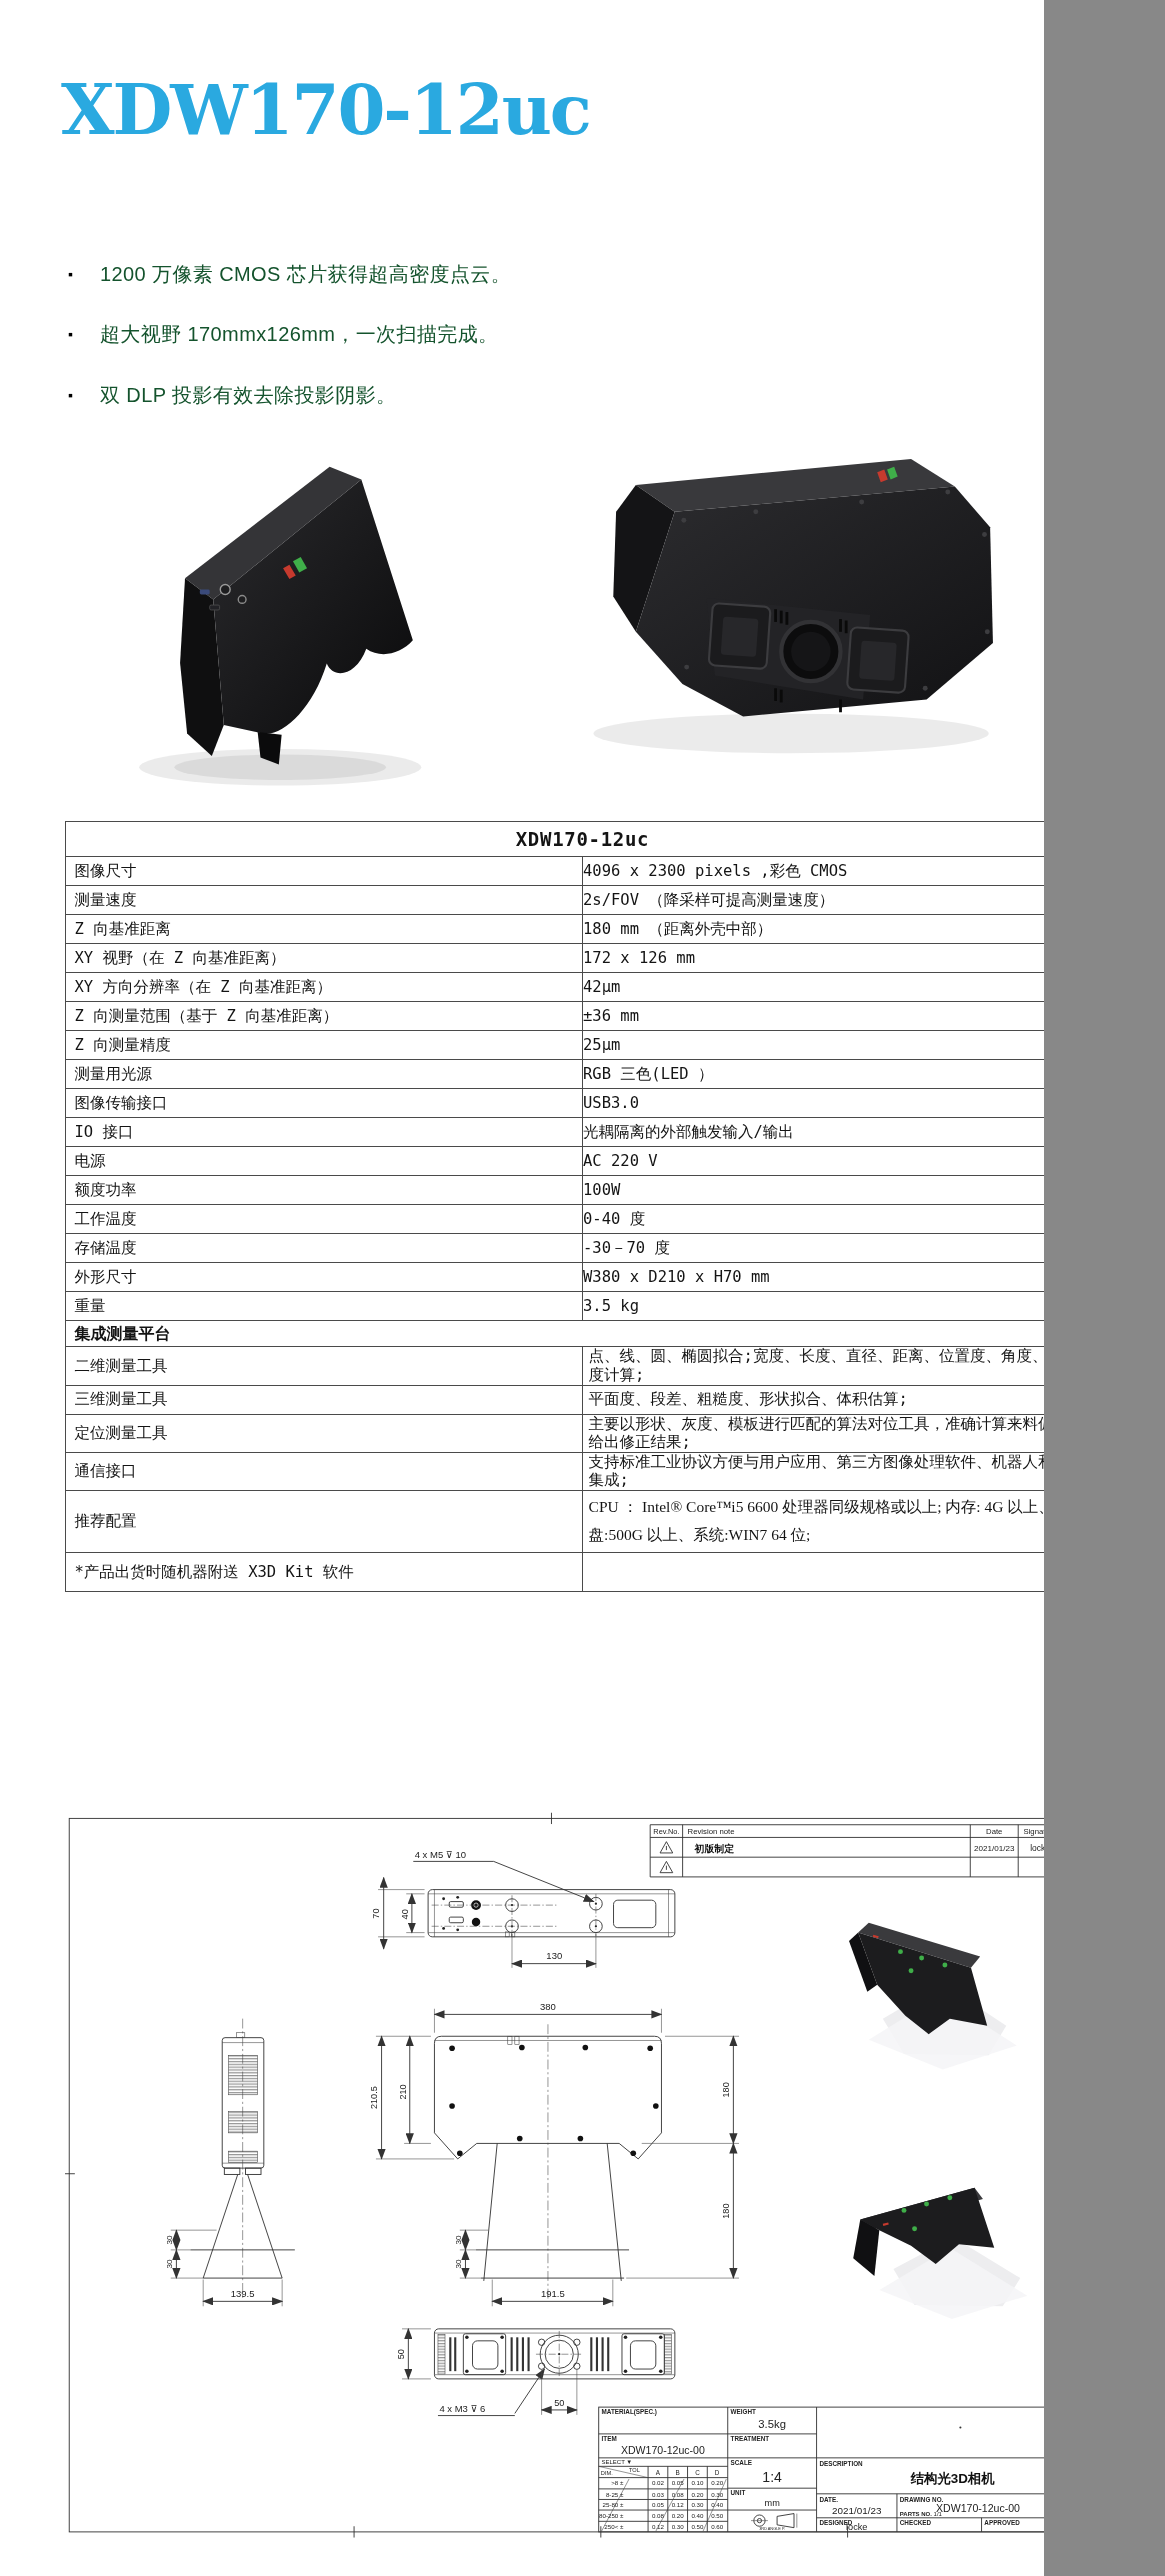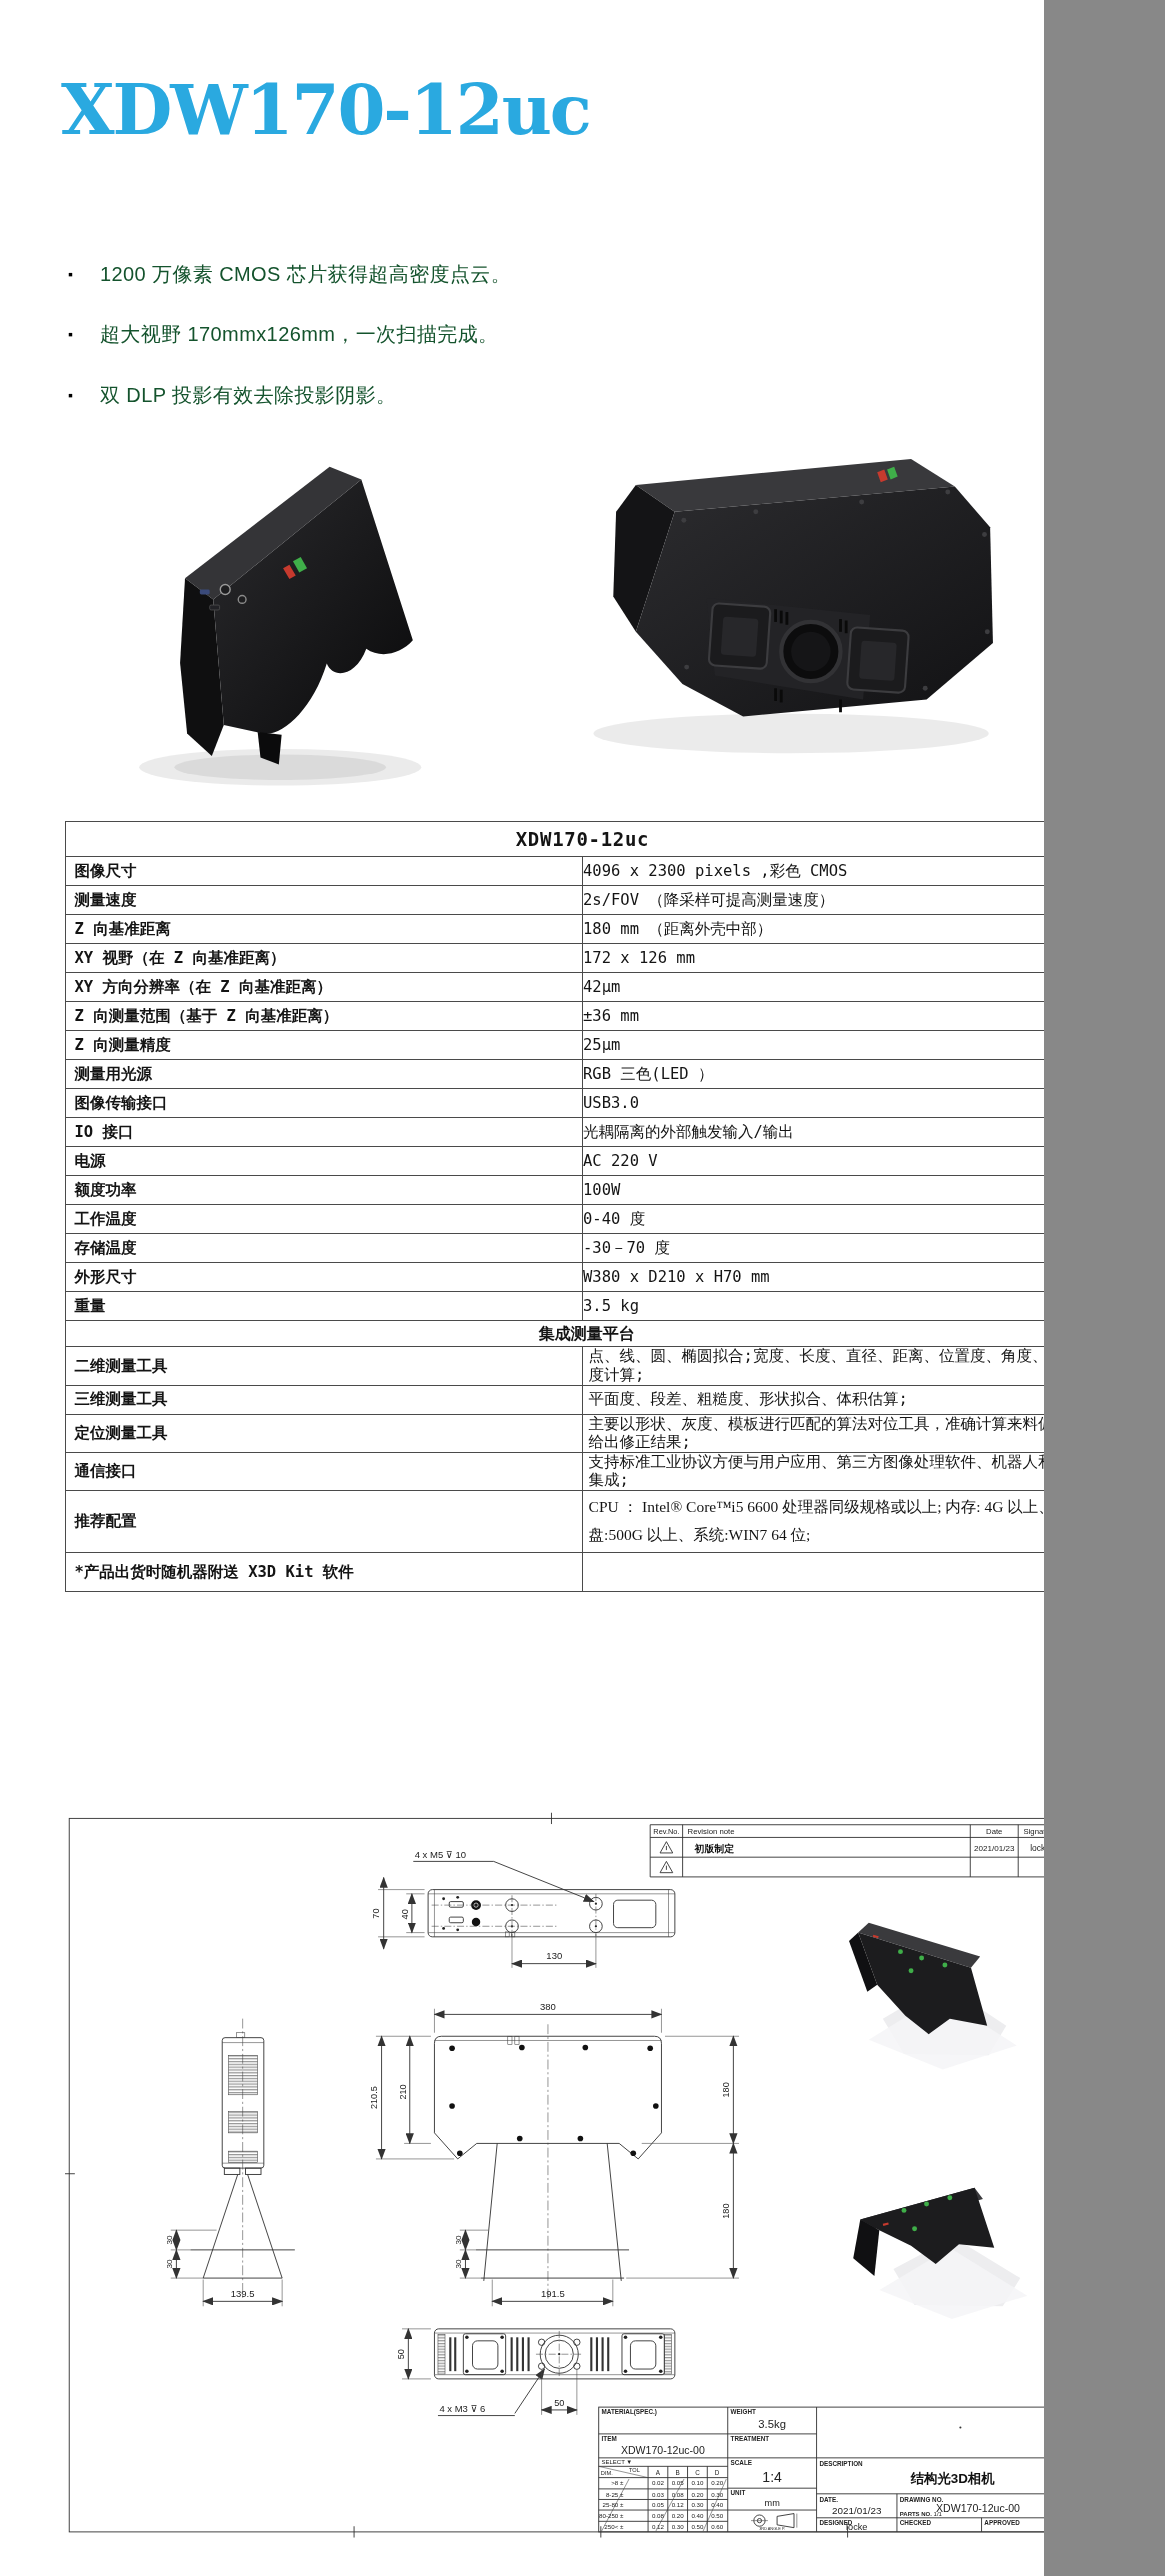--- a/index.html
+++ b/index.html
@@ -13,24 +13,24 @@
   .bullet{display:flex;align-items:flex-start;margin-bottom:35px;}
   .bullet .marker{font-size:14px;line-height:25.4px;margin-right:27px;color:#000;}
   .bullet .btext{font-size:20px;line-height:25.4px;letter-spacing:0.4px;color:#14532d;}
   
   .photo-left{position:absolute;left:118px;top:430px;}
   .photo-right{position:absolute;left:530px;top:420px;}
   
   table.spec{position:absolute;left:65px;top:821px;width:1035px;border-collapse:collapse;
              table-layout:fixed;font-family:"DejaVu Sans Mono","Liberation Mono",monospace;color:#141414;}
   table.spec td,table.spec th{border:0.7px solid #4a4a4a;border-top-width:1.4px;border-bottom-width:1.4px;
-             padding:0;vertical-align:middle;text-align:center;}
+             padding:0;vertical-align:middle;}
   table.spec th.hdr{height:34px;font-size:19px;font-weight:700;text-align:center;letter-spacing:0.7px;}
   table.spec td{height:28px;font-size:15.5px;line-height:1.2;}
-  table.spec td.label{width:309px;padding-left:8.5px;text-align:left;font-weight:bold;}
+  table.spec td.label{width:309px;padding-left:8.5px;text-align:left;}
   table.spec td.value{text-align:left;}
   table.spec td.value.left{text-align:left;padding-left:5.6px;padding-right:7px;margin-top:8px;}
   table.spec td.section{font-weight:700;padding-left:8.5px;font-size:16px;height:25.4px;}
   table.spec tr.tall td{height:61px;}
   table.spec tr.tall td.value.left{line-height:28px;font-family:Liberation Serif, serif;}
   table.spec tr.last td{height:38px;}
   
   .drawing{position:absolute;left:65px;top:1807px;}
   .dln{stroke:#333;stroke-width:1.3;fill:none;}
   .dthin{stroke:#444;stroke-width:.8;fill:none;}

